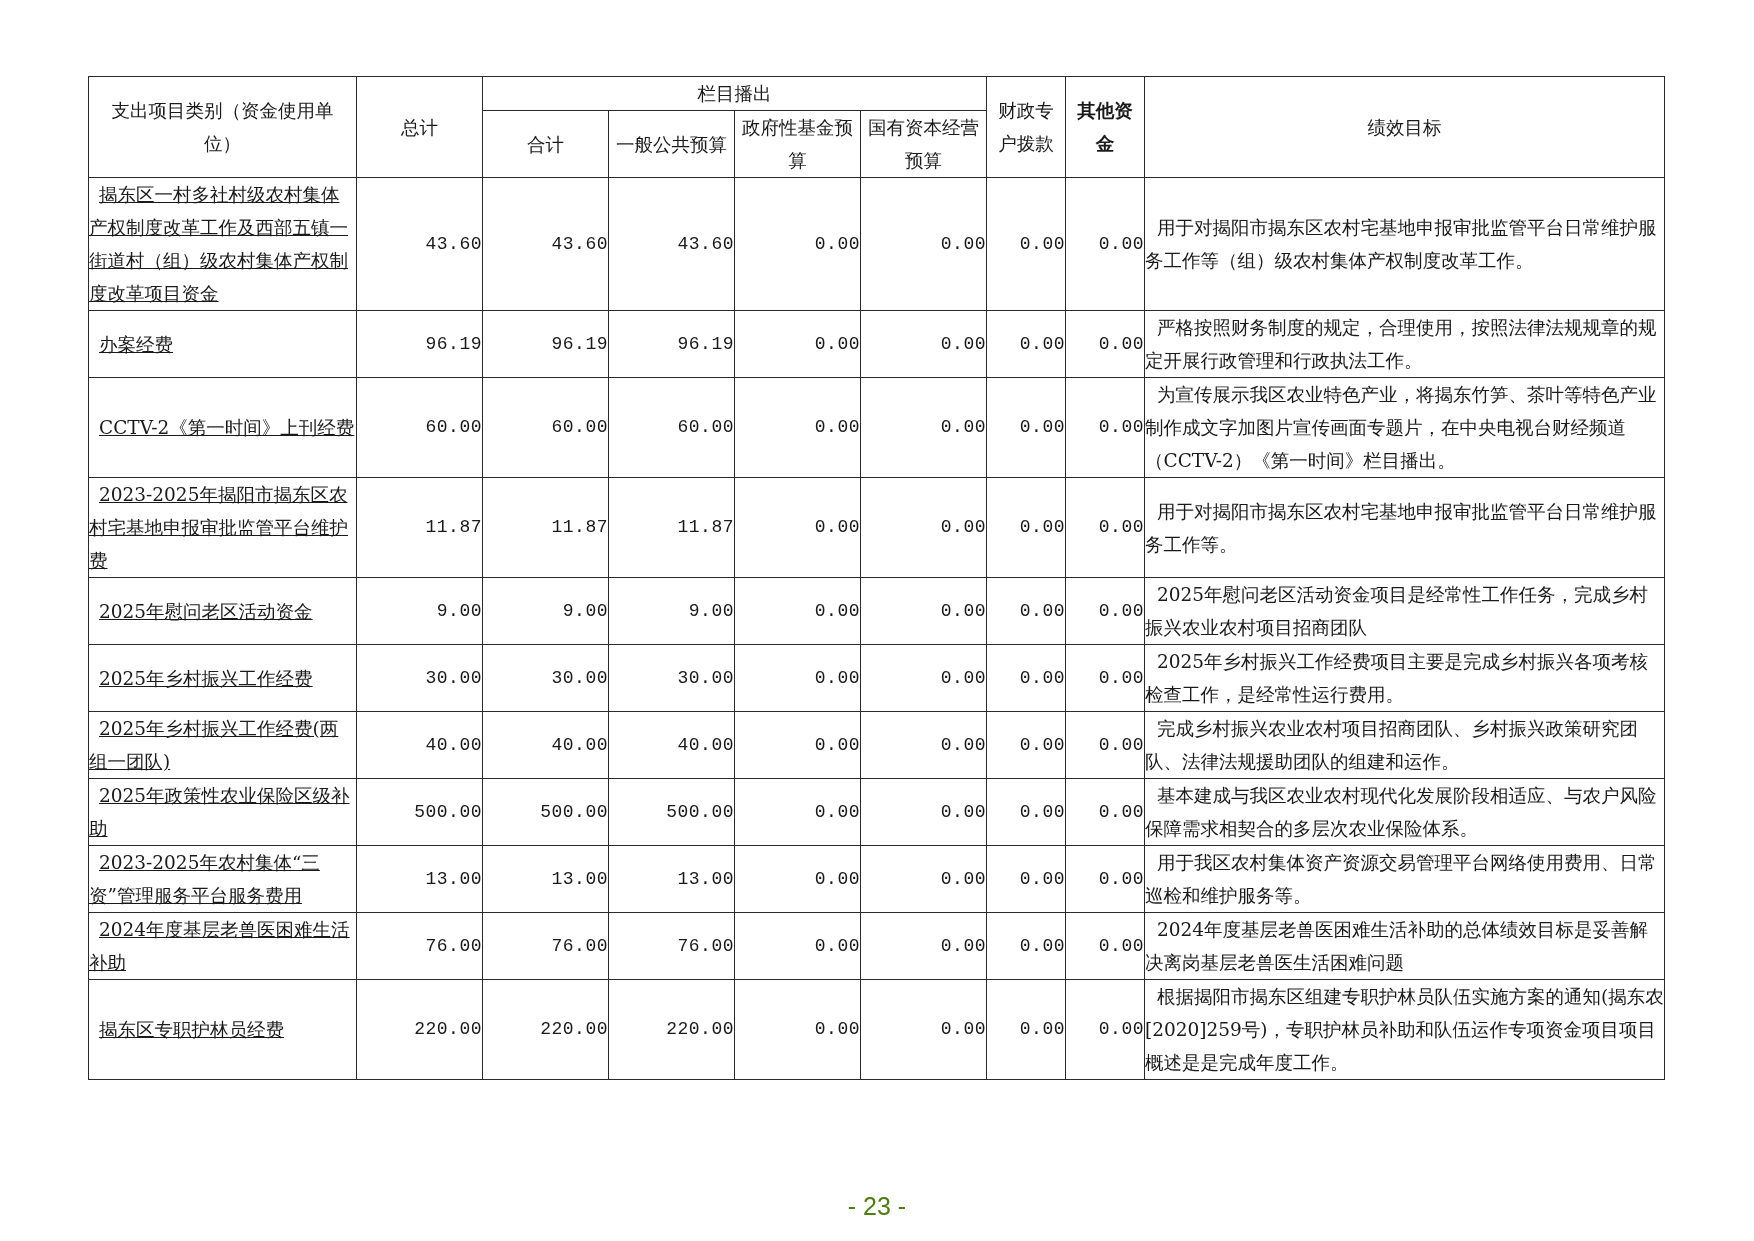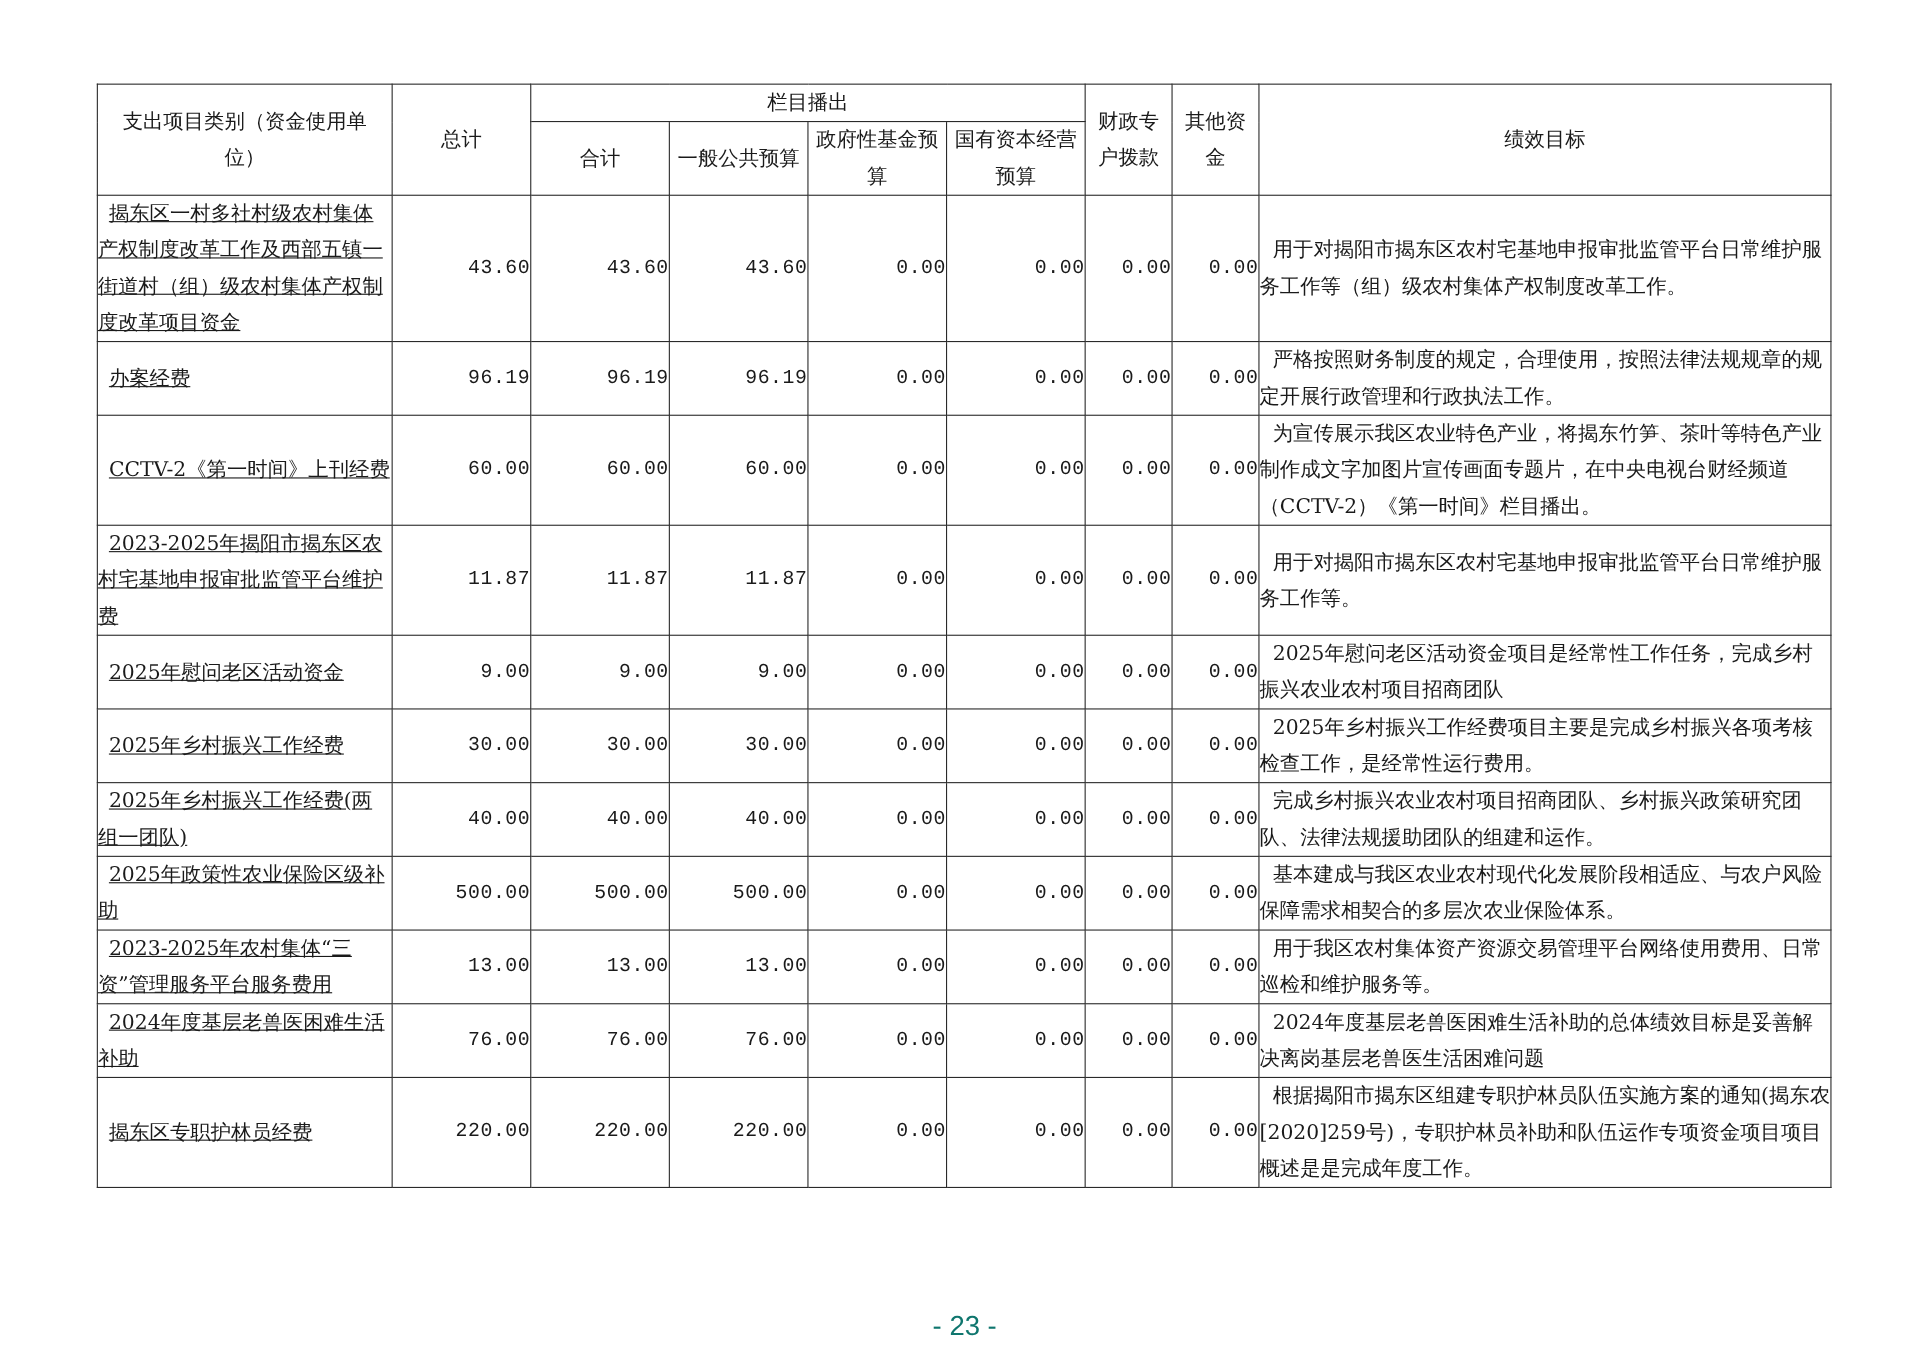--- a/index.html
+++ b/index.html
@@ -63,21 +63,21 @@
       line-height: 33px;
     }
     .page-number {
       position: absolute;
       left: 0;
       width: 1754px;
       top: 1192px;
       text-align: center;
       font-family: "Liberation Sans", "DejaVu Sans", sans-serif;
       font-size: 25px;
-      color: #0f766e;
+      color: #4d7c0f;
     }
   </style>
 </head>
 <body>
 
 <div class="page">
   <table class="budget">
     <colgroup>
       <col style="width:268px">
       <col style="width:126px">
@@ -88,21 +88,21 @@
       <col style="width:79px">
       <col style="width:79px">
       <col style="width:520px">
     </colgroup>
     <thead>
       <tr style="height:34px">
         <th rowspan="2" style="padding:0 10px;">支出项目类别（资金使用单位）</th>
         <th rowspan="2">总计</th>
         <th colspan="4">栏目播出</th>
         <th rowspan="2" style="padding:0 6px;margin-left:20px;">财政专户拨款</th>
-        <th rowspan="2" style="padding:0 8px;">其他资金</th>
+        <th rowspan="2" style="padding:0 8px;font-weight:bold;">其他资金</th>
         <th rowspan="2">绩效目标</th>
       </tr>
       <tr style="height:66px">
         <th>合计</th>
         <th style="padding:0 6px;">一般公共预算</th>
         <th style="padding:0 6px;">政府性基金预算</th>
         <th style="padding:0 6px;">国有资本经营预算</th>
       </tr>
     </thead>
     <tbody>

